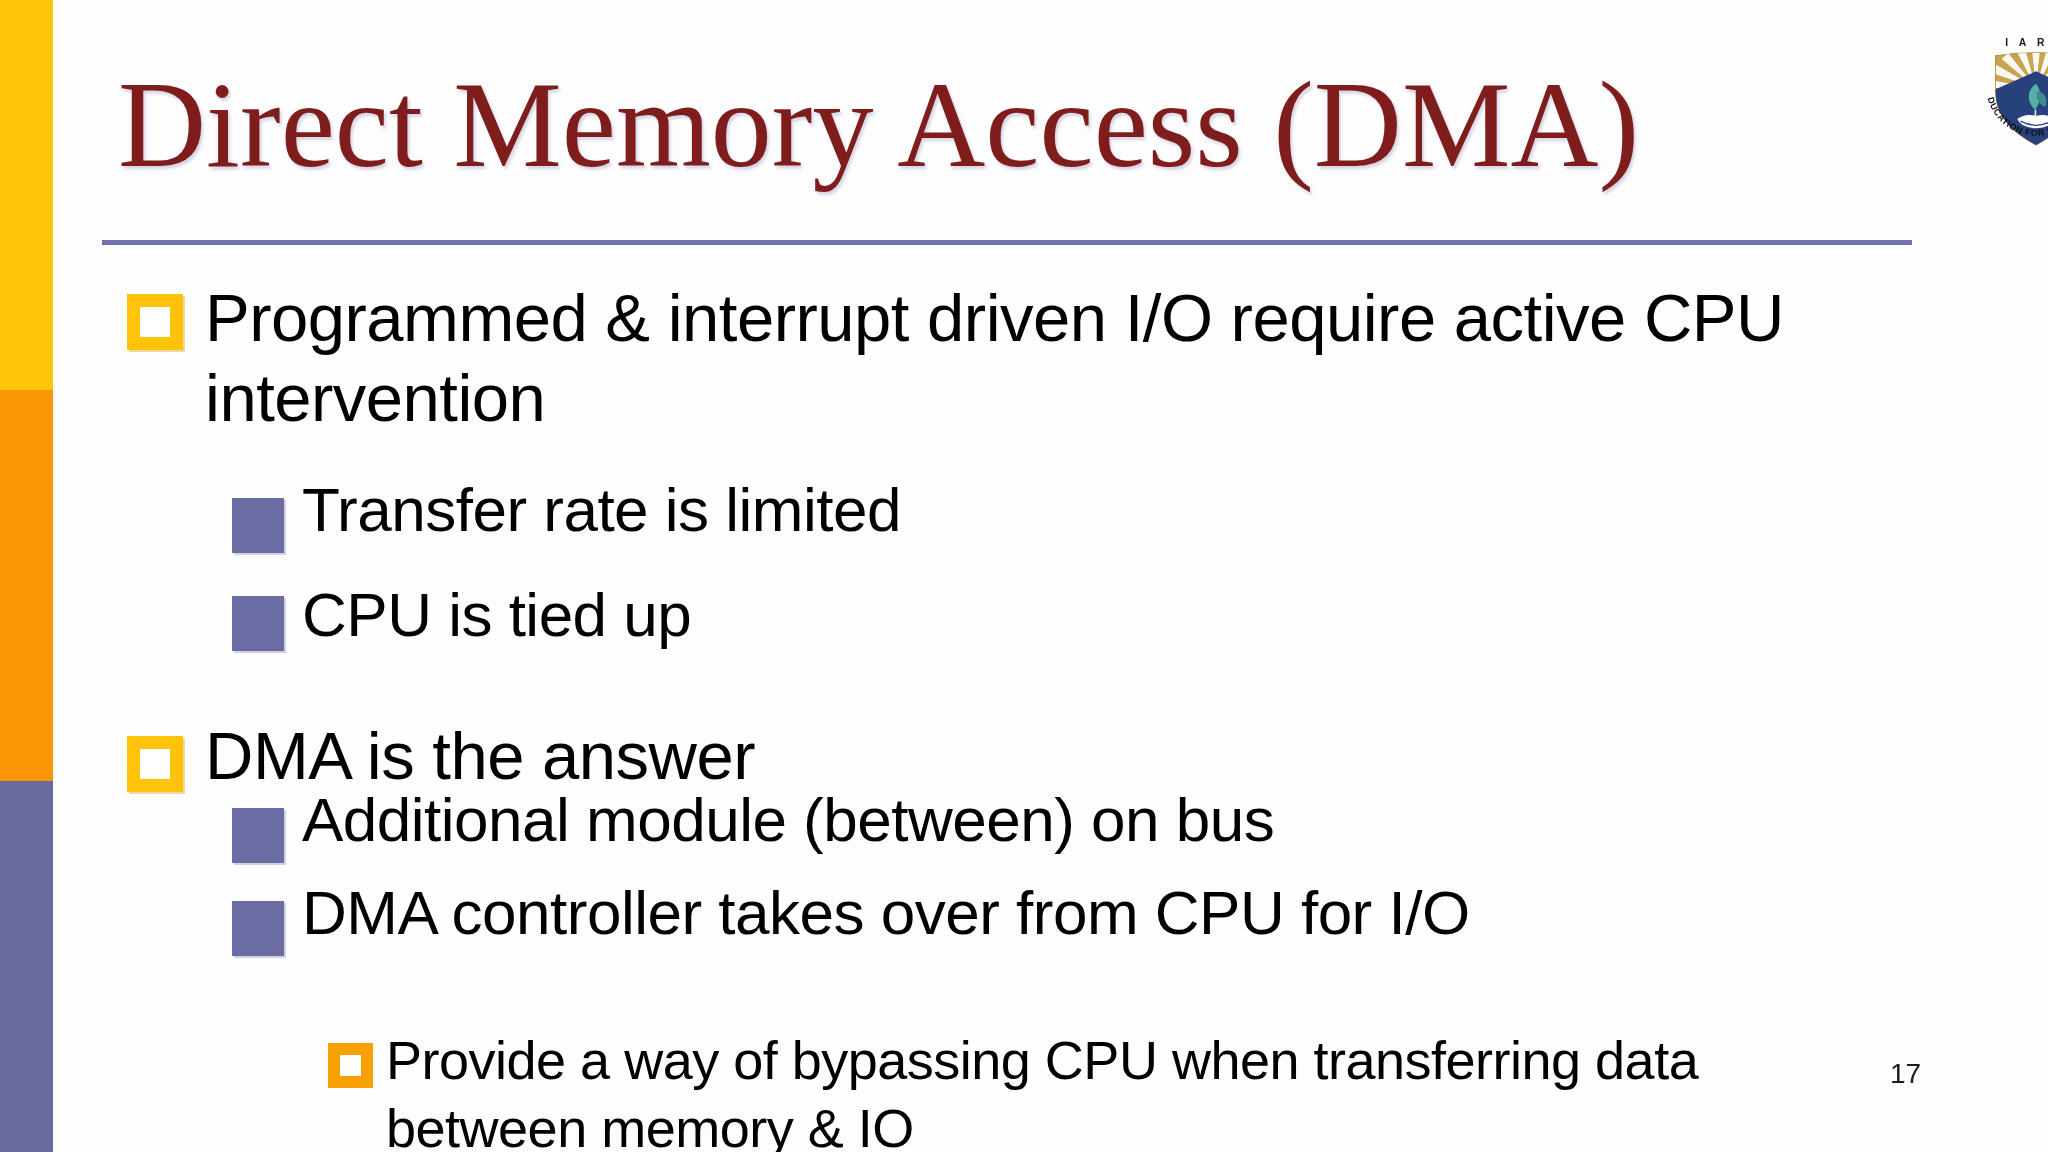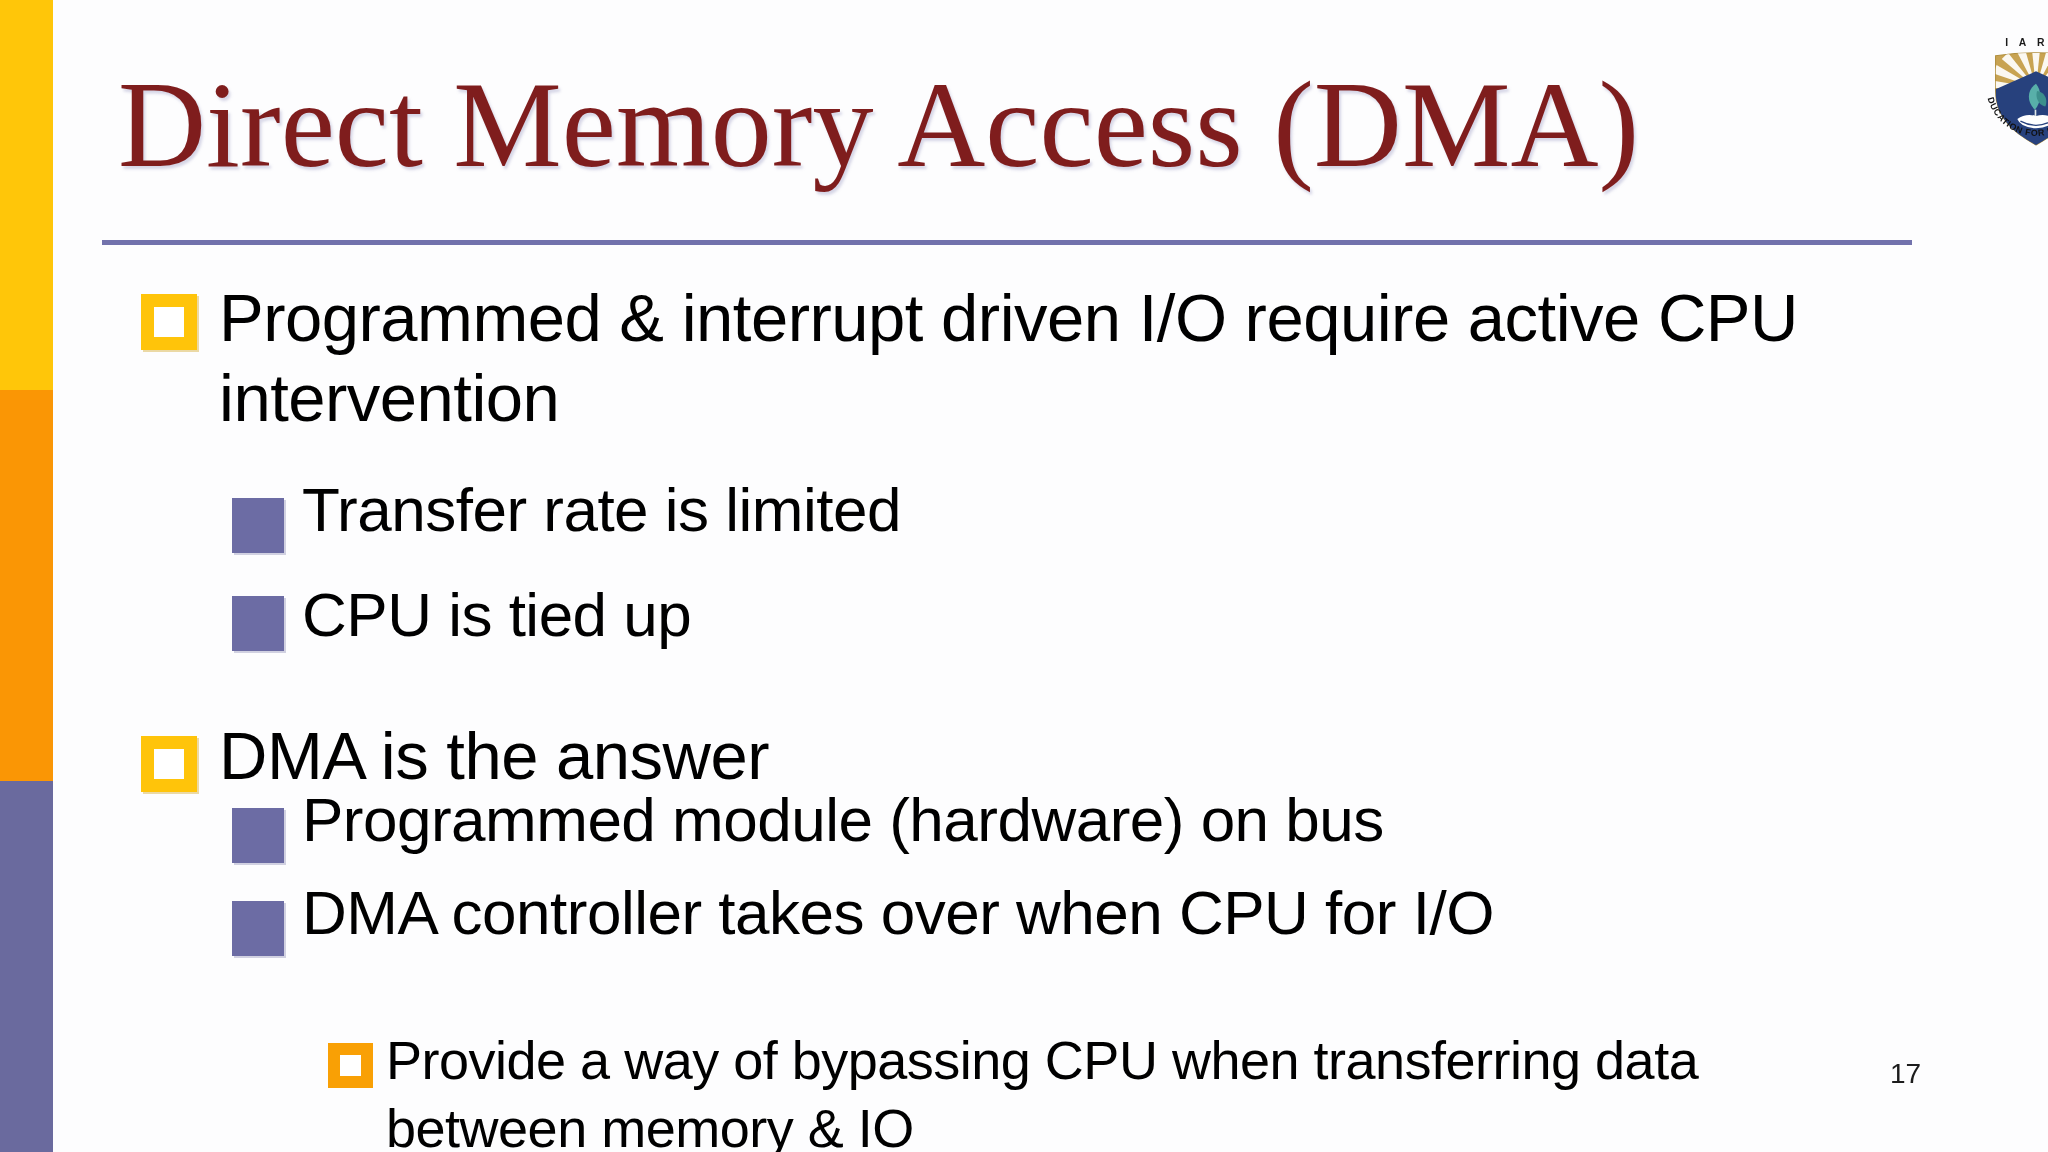--- a/index.html
+++ b/index.html
@@ -48,21 +48,21 @@
 
   
   .row {
     position: absolute;
     display: flex;
     align-items: flex-start;
     color: #000;
   }
   .row .txt { letter-spacing: -0.5px; }
 
-  .lvl1 { left: 141px; font-size: 67px; line-height: 80px; }
+  .lvl1 { left: 127px; font-size: 67px; line-height: 80px; }
   .lvl1 .marker {
     flex: 0 0 auto;
     width: 30px; height: 30px;
     border: 13px solid #ffc40a;
     background: #fff;
     margin-top: 16px;
     margin-right: 22px;
     box-shadow: 2px 2px 0 rgba(200,150,0,0.35);
   }
 
@@ -145,26 +145,26 @@
     <span class="txt">CPU is tied up</span>
   </div>
 
   <div class="row lvl1 row4">
     <span class="marker"></span>
     <span class="txt">DMA is the answer</span>
   </div>
 
   <div class="row lvl2 row5">
     <span class="marker"></span>
-    <span class="txt">Programmed module (hardware) on bus</span>
+    <span class="txt">Additional module (between) on bus</span>
   </div>
 
   <div class="row lvl2 row6">
     <span class="marker"></span>
-    <span class="txt">DMA controller takes over when CPU for I/O</span>
+    <span class="txt">DMA controller takes over from CPU for I/O</span>
   </div>
 
   <div class="row lvl3 row7">
     <span class="marker"></span>
     <span class="txt">Provide a way of bypassing CPU when transferring data between memory &amp; IO</span>
   </div>
 
   <div class="logo">
     <svg viewBox="0 0 110 135" xmlns="http://www.w3.org/2000/svg">
       <defs>

